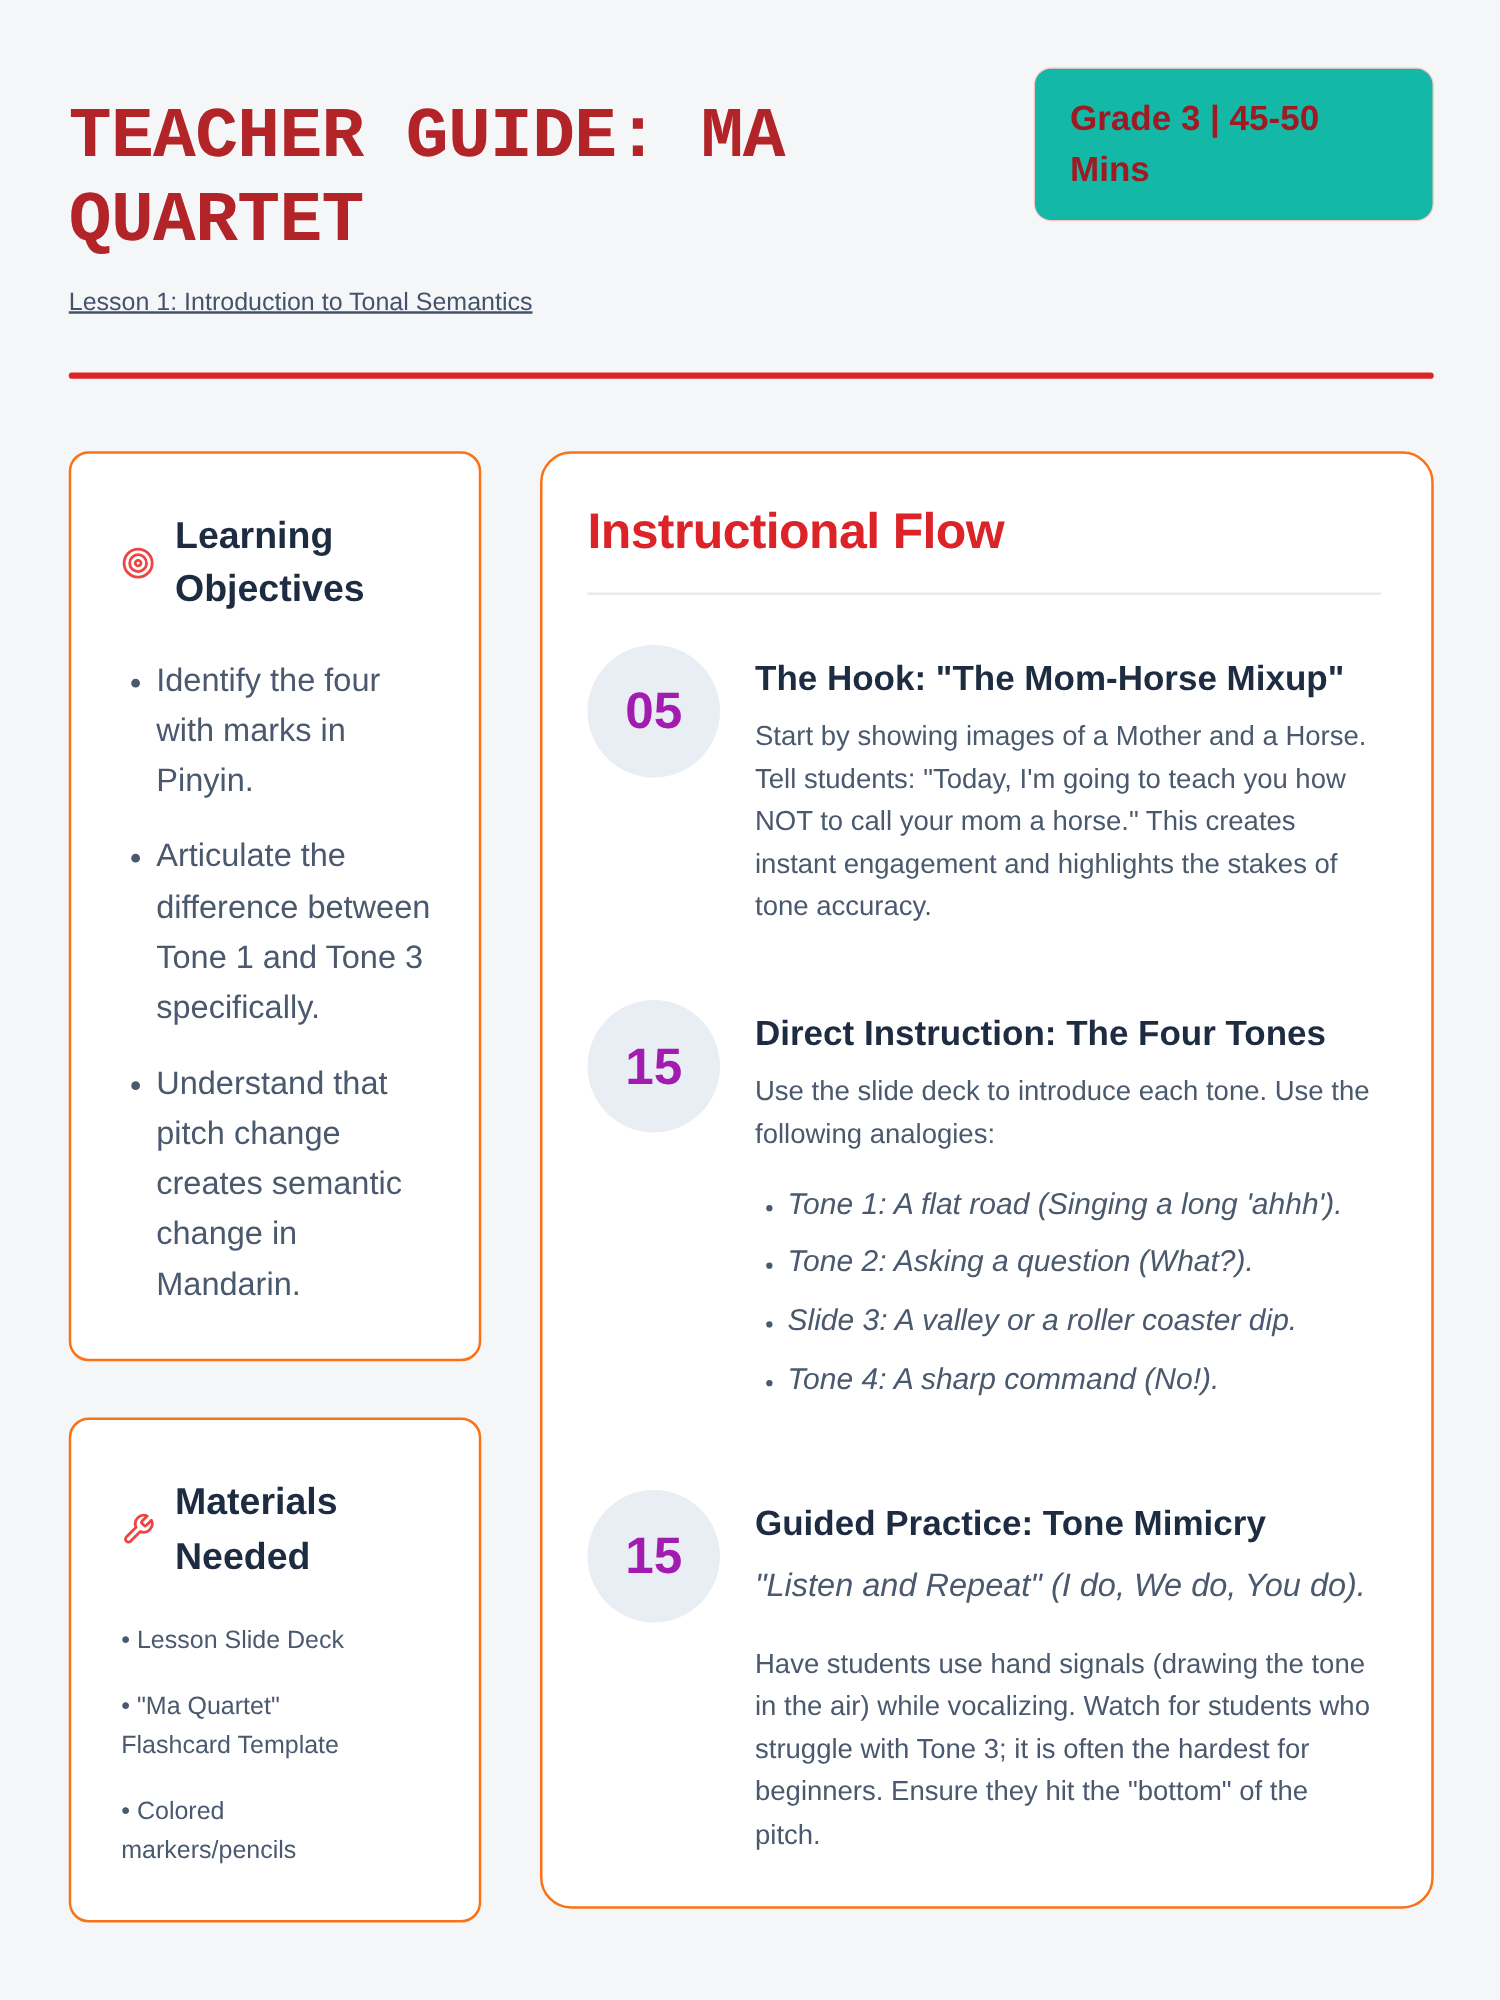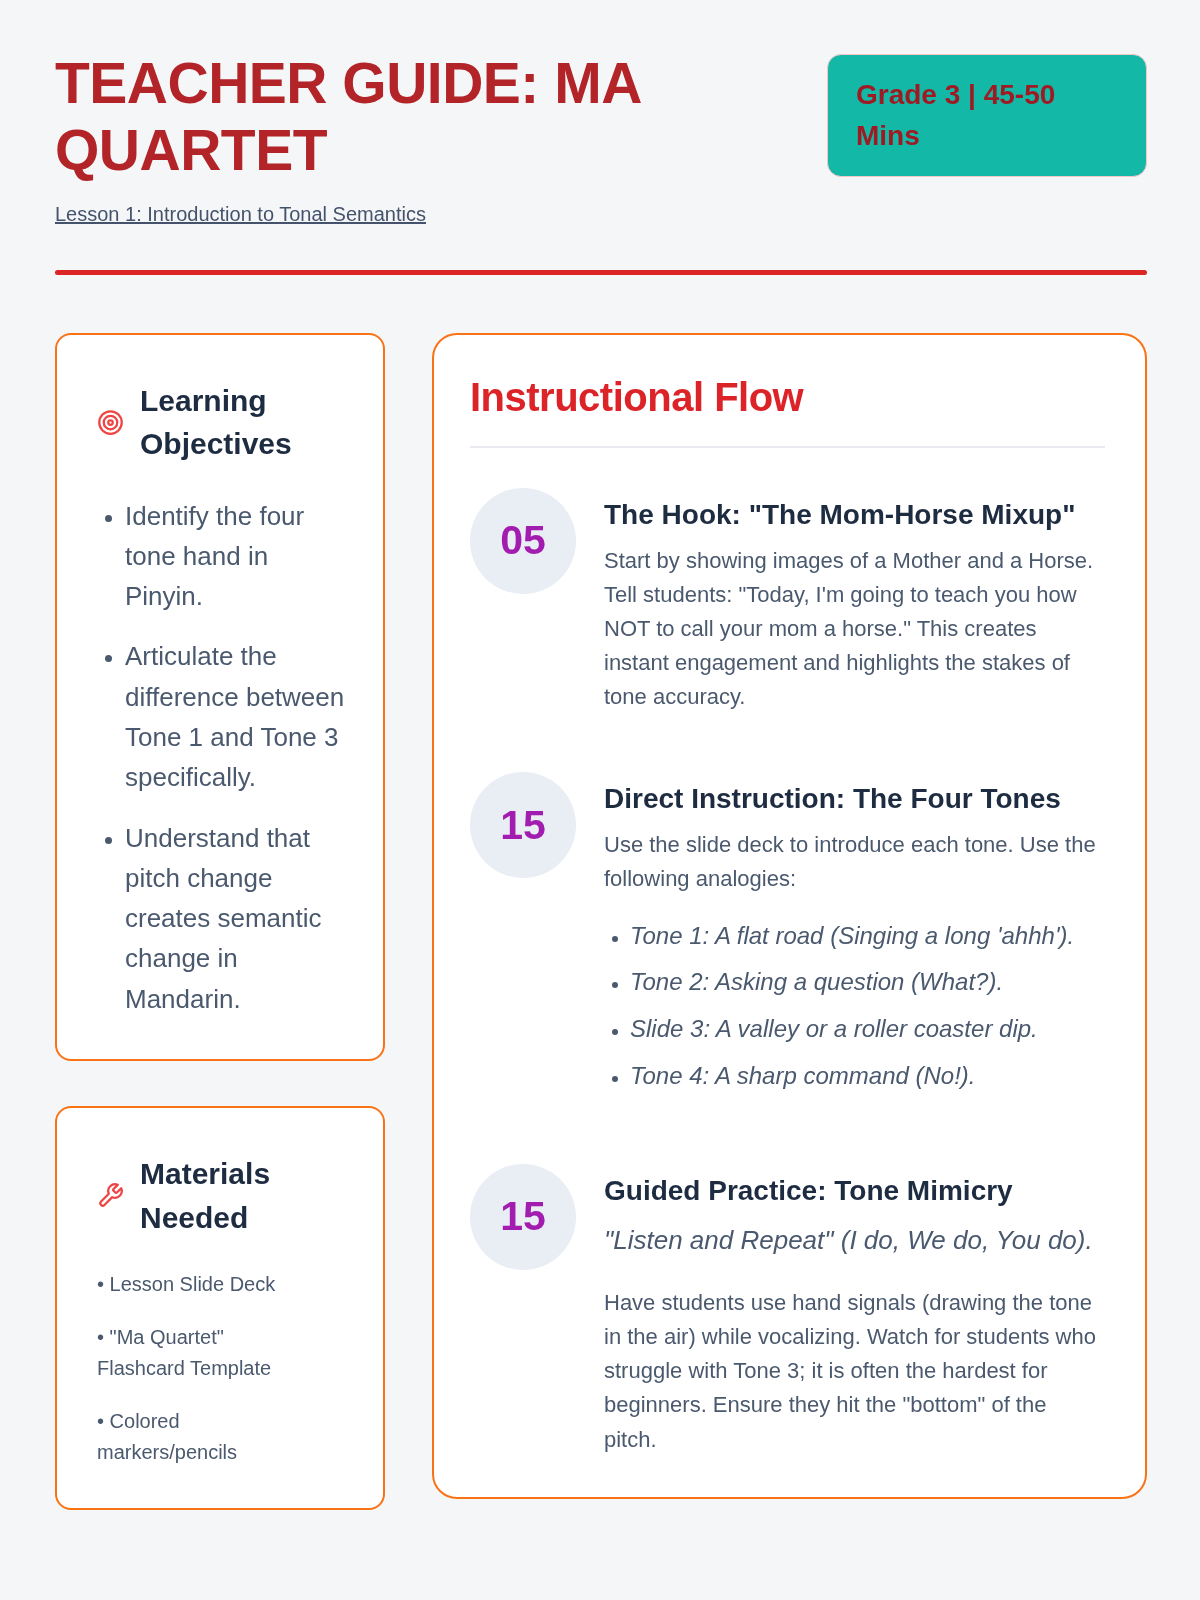--- a/index.html
+++ b/index.html
@@ -8,27 +8,28 @@
     overflow: hidden;
     background: #f5f6f8;
     font-family: "Liberation Sans", sans-serif;
     color: #4a596e;
   }
   .page { padding: 50px 53px 0 55px; }
 
   
   .header-row { display: flex; justify-content: space-between; align-items: flex-start; }
   .page-title {
-    font-family: Liberation Sans, sans-serif;
+    font-family: Liberation Mono, monospace;
     font-weight: 700;
     font-size: 57px;
     line-height: 1.18;
     color: #b22428;
     max-width: 700px;
     letter-spacing: -0.5px;
+    margin-top: 28px;
   }
   .duration-badge {
     flex: none;
     width: 320px;
     margin-top: 4px;
     background: #14b8a6;
     border: 1px solid #f6c6c6;
     border-radius: 14px;
     padding: 20px 28px;
     font-size: 28px;
@@ -168,21 +169,21 @@
           <span class="icon">
             <svg viewBox="0 0 24 24" width="27" height="27" fill="none" stroke="#ef4444" stroke-width="2">
               <circle cx="12" cy="12" r="10"></circle>
               <circle cx="12" cy="12" r="6"></circle>
               <circle cx="12" cy="12" r="2"></circle>
             </svg>
           </span>
           <h2>Learning Objectives</h2>
         </div>
         <ul class="objective-list">
-          <li>Identify the four tone hand in Pinyin.</li>
+          <li>Identify the four with marks in Pinyin.</li>
           <li>Articulate the difference between Tone 1 and Tone 3 specifically.</li>
           <li>Understand that pitch change creates semantic change in Mandarin.</li>
         </ul>
       </div>
 
       <div class="card side-card">
         <div class="card-heading">
           <span class="icon">
             <svg viewBox="0 0 24 24" width="27" height="27" fill="none" stroke="#ef4444" stroke-width="2" stroke-linecap="round" stroke-linejoin="round">
               <path d="M14.7 6.3a1 1 0 0 0 0 1.4l1.6 1.6a1 1 0 0 0 1.4 0l3.77-3.77a6 6 0 0 1-7.94 7.94l-6.91 6.91a2.12 2.12 0 0 1-3-3l6.91-6.91a6 6 0 0 1 7.94-7.94l-3.76 3.76z"></path>

